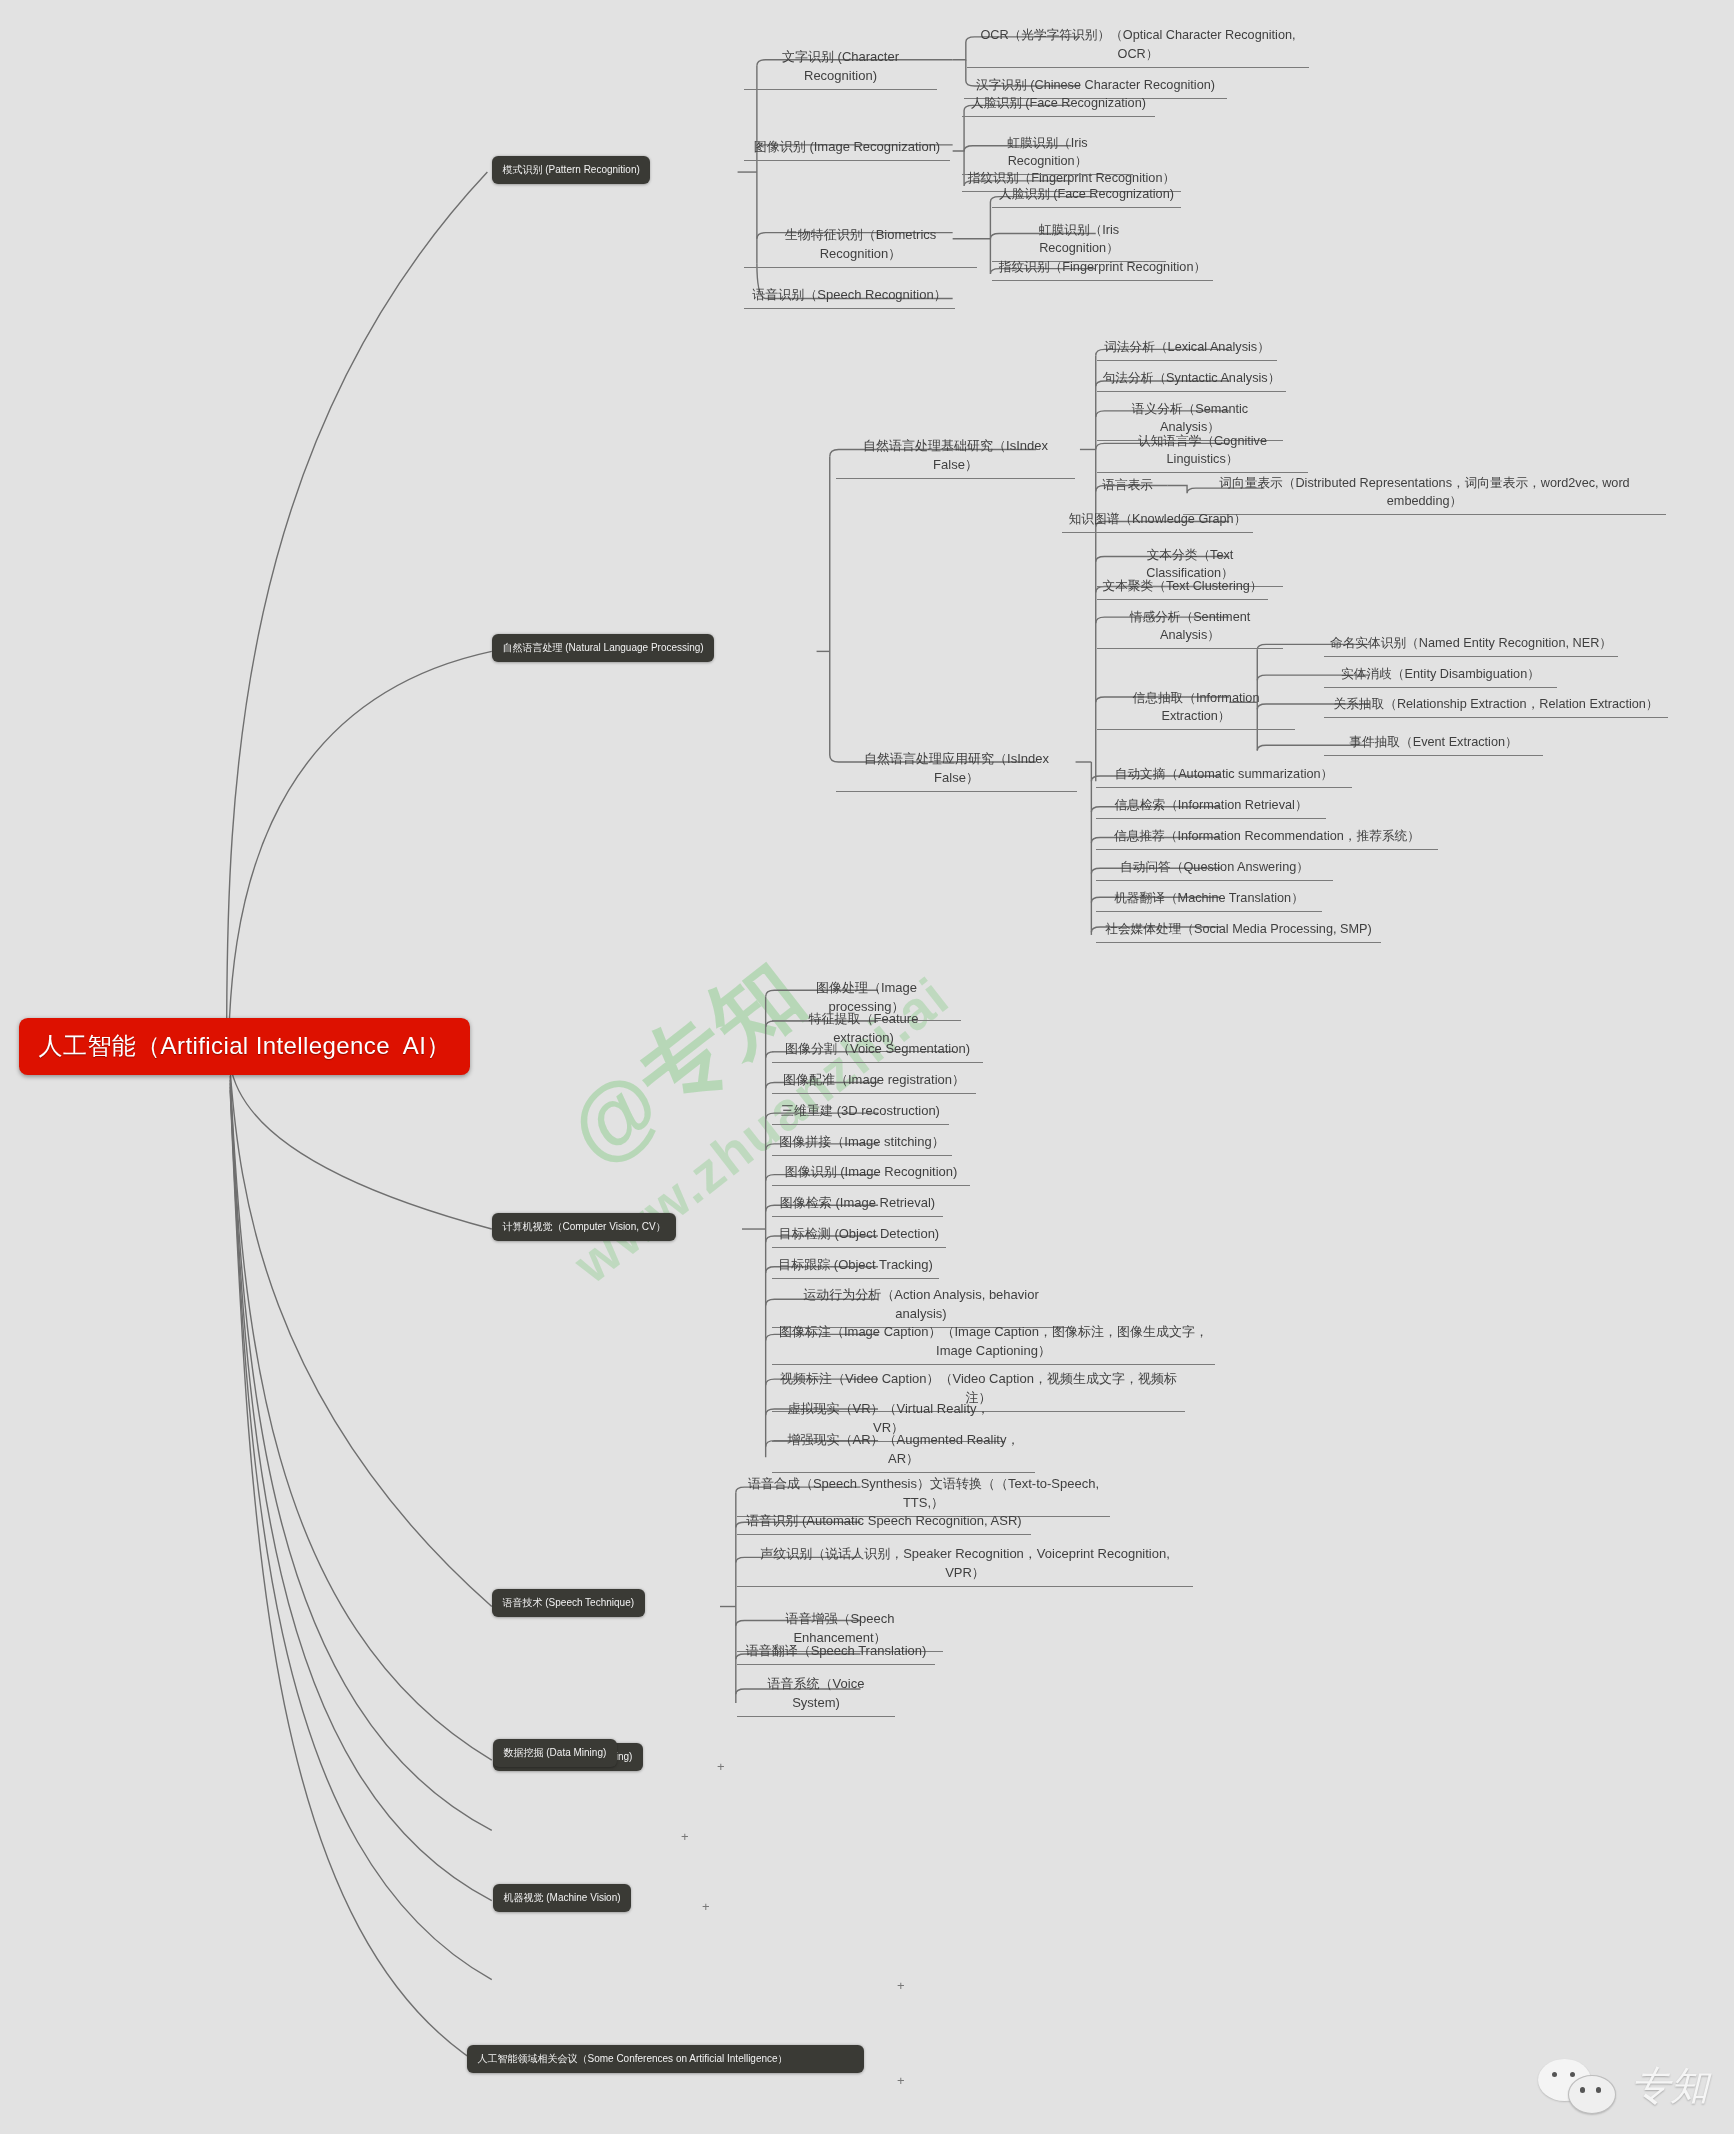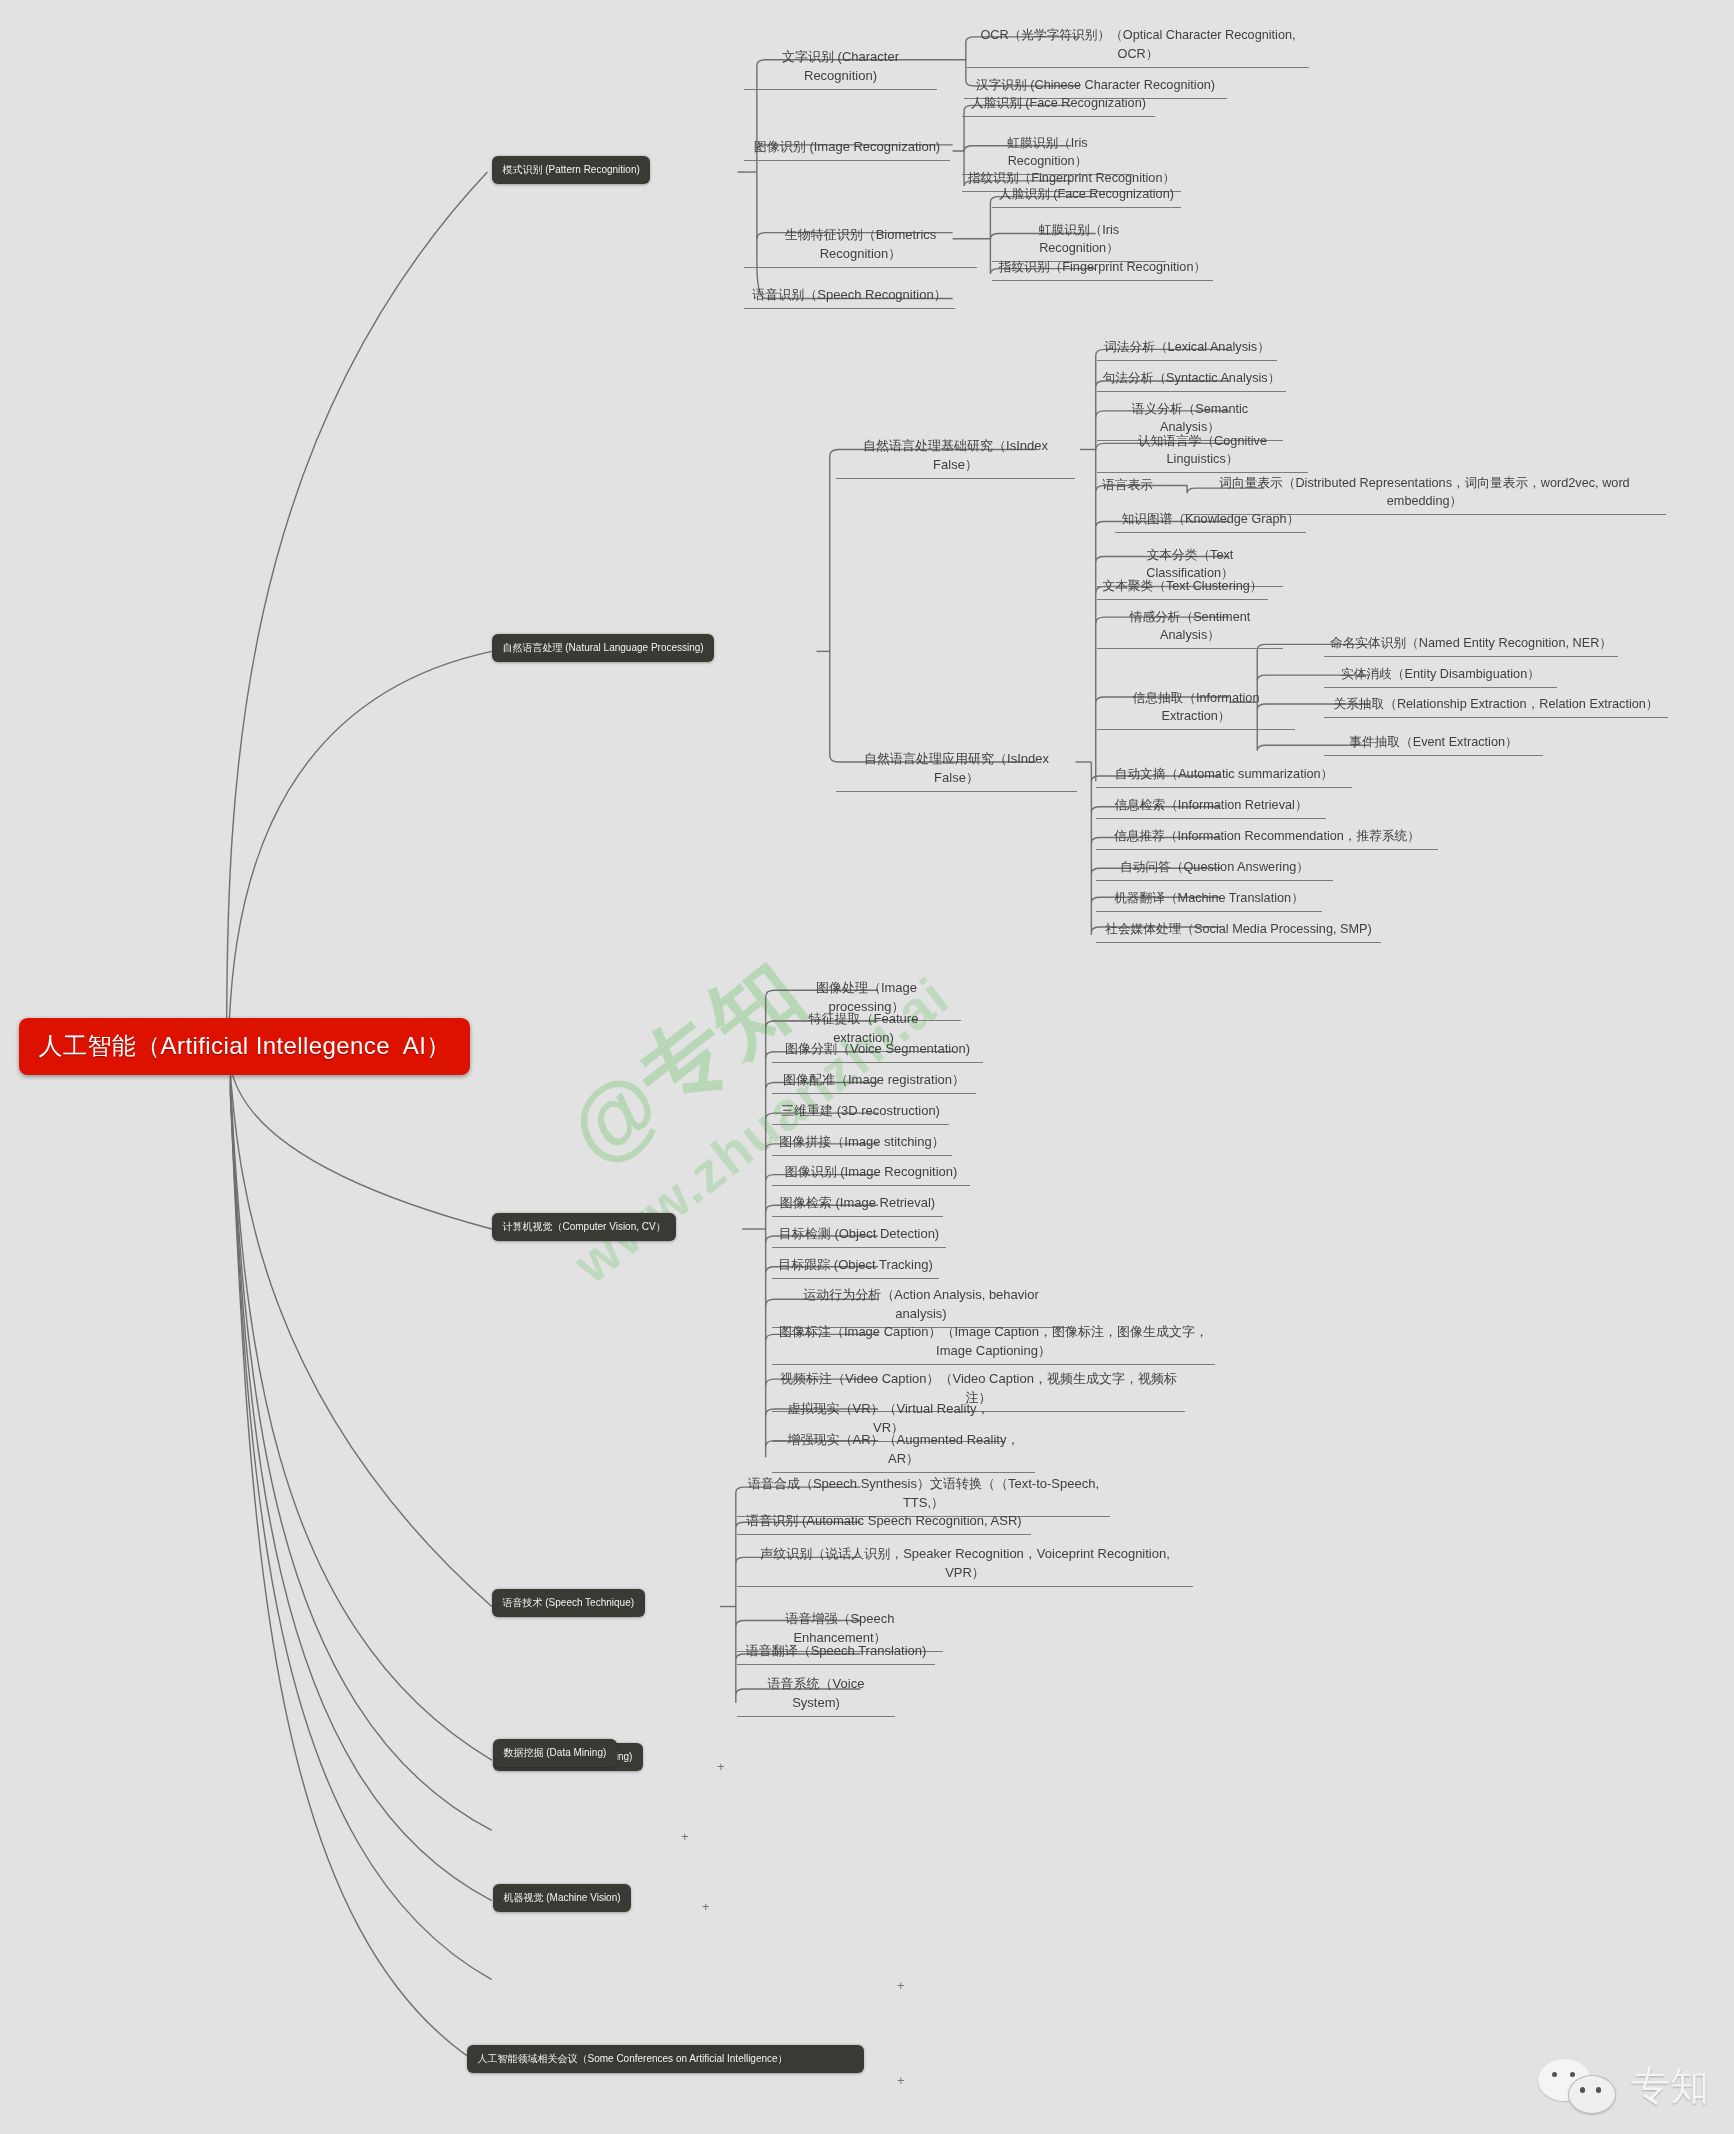--- a/index.html
+++ b/index.html
@@ -49,21 +49,21 @@
   }
   .wm2{font-size:54px;color:rgba(120,200,120,.33);}
 
   
   .logo{position:absolute;right:26px;bottom:22px;display:flex;align-items:center;gap:12.3px;}
   .logo .bubbles{position:relative;width:81px;height:54px;}
   .bub{position:absolute;border-radius:50%;background:#f4f4f4;box-shadow:0 0.9px 1.8px rgba(0,0,0,.18);}
   .bub1{width:53px;height:42px;left:0;top:0;}
   .bub2{width:46px;height:37px;left:30px;top:16px;border:1.8px solid #bdbdbd;background:#efefef;}
   .bub .eye{position:absolute;width:5.3px;height:5.3px;border-radius:50%;background:#555;}
-  .logo .brand{font-size:39px;color:#f5f5f5;text-shadow:0 0.9px 1.8px rgba(0,0,0,.25);font-family:"DejaVu Sans",sans-serif;}
+  .logo .brand{font-size:39px;color:#f5f5f5;text-shadow:0 0.9px 1.8px rgba(0,0,0,.25);font-family:"DejaVu Sans",sans-serif;font-style:italic;}
 </style>
 </head>
 <body>
 
 <div id="canvas">
 
   <div class="wm" style="left:544px;top:1097px;">@专知</div>
   <div class="wm wm2" style="left:562px;top:1246px;">www.zhuanzhi.ai</div>
 
   <svg id="wires" viewBox="0 0 1976 2432" width="1735" height="2135">
@@ -185,21 +185,21 @@
   <div class="node lvl1" style="left:492px;top:634px;">自然语言处理 (Natural Language Processing)</div>
 
   <div class="node lvl2 underline" style="left:836px;top:435px;width:239px;">自然语言处理基础研究（IsIndex  False）</div>
 
   <div class="node lvl3 underline" style="left:1097px;top:336px;width:180px;">词法分析（Lexical Analysis）</div>
   <div class="node lvl3 underline" style="left:1097px;top:367px;width:189px;">句法分析（Syntactic Analysis）</div>
   <div class="node lvl3 underline" style="left:1097px;top:398px;width:186px;">语义分析（Semantic Analysis）</div>
   <div class="node lvl3 underline" style="left:1097px;top:430px;width:211px;">认知语言学（Cognitive Linguistics）</div>
   <div class="node lvl3" style="left:1097px;top:474px;width:68px;">语言表示</div>
   <div class="node lvl4 underline" style="left:1183px;top:472px;width:483px;">词向量表示（Distributed Representations，词向量表示，word2vec, word embedding）</div>
-  <div class="node lvl3 underline" style="left:1115px;top:508px;width:191px;">知识图谱（Knowledge Graph）</div>
+  <div class="node lvl3 underline" style="left:1062px;top:508px;width:191px;">知识图谱（Knowledge Graph）</div>
   <div class="node lvl3 underline" style="left:1097px;top:544px;width:186px;">文本分类（Text Classification）</div>
   <div class="node lvl3 underline" style="left:1097px;top:575px;width:171px;">文本聚类（Text Clustering）</div>
   <div class="node lvl3 underline" style="left:1097px;top:606px;width:186px;">情感分析（Sentiment Analysis）</div>
   <div class="node lvl3 underline" style="left:1097px;top:687px;width:198px;">信息抽取（Information Extraction）</div>
 
   <div class="node lvl4 underline" style="left:1324px;top:632px;width:294px;">命名实体识别（Named Entity Recognition, NER）</div>
   <div class="node lvl4 underline" style="left:1324px;top:663px;width:233px;">实体消歧（Entity Disambiguation）</div>
   <div class="node lvl4 underline" style="left:1324px;top:693px;width:344px;">关系抽取（Relationship Extraction，Relation Extraction）</div>
   <div class="node lvl4 underline" style="left:1324px;top:731px;width:219px;">事件抽取（Event Extraction）</div>
 

